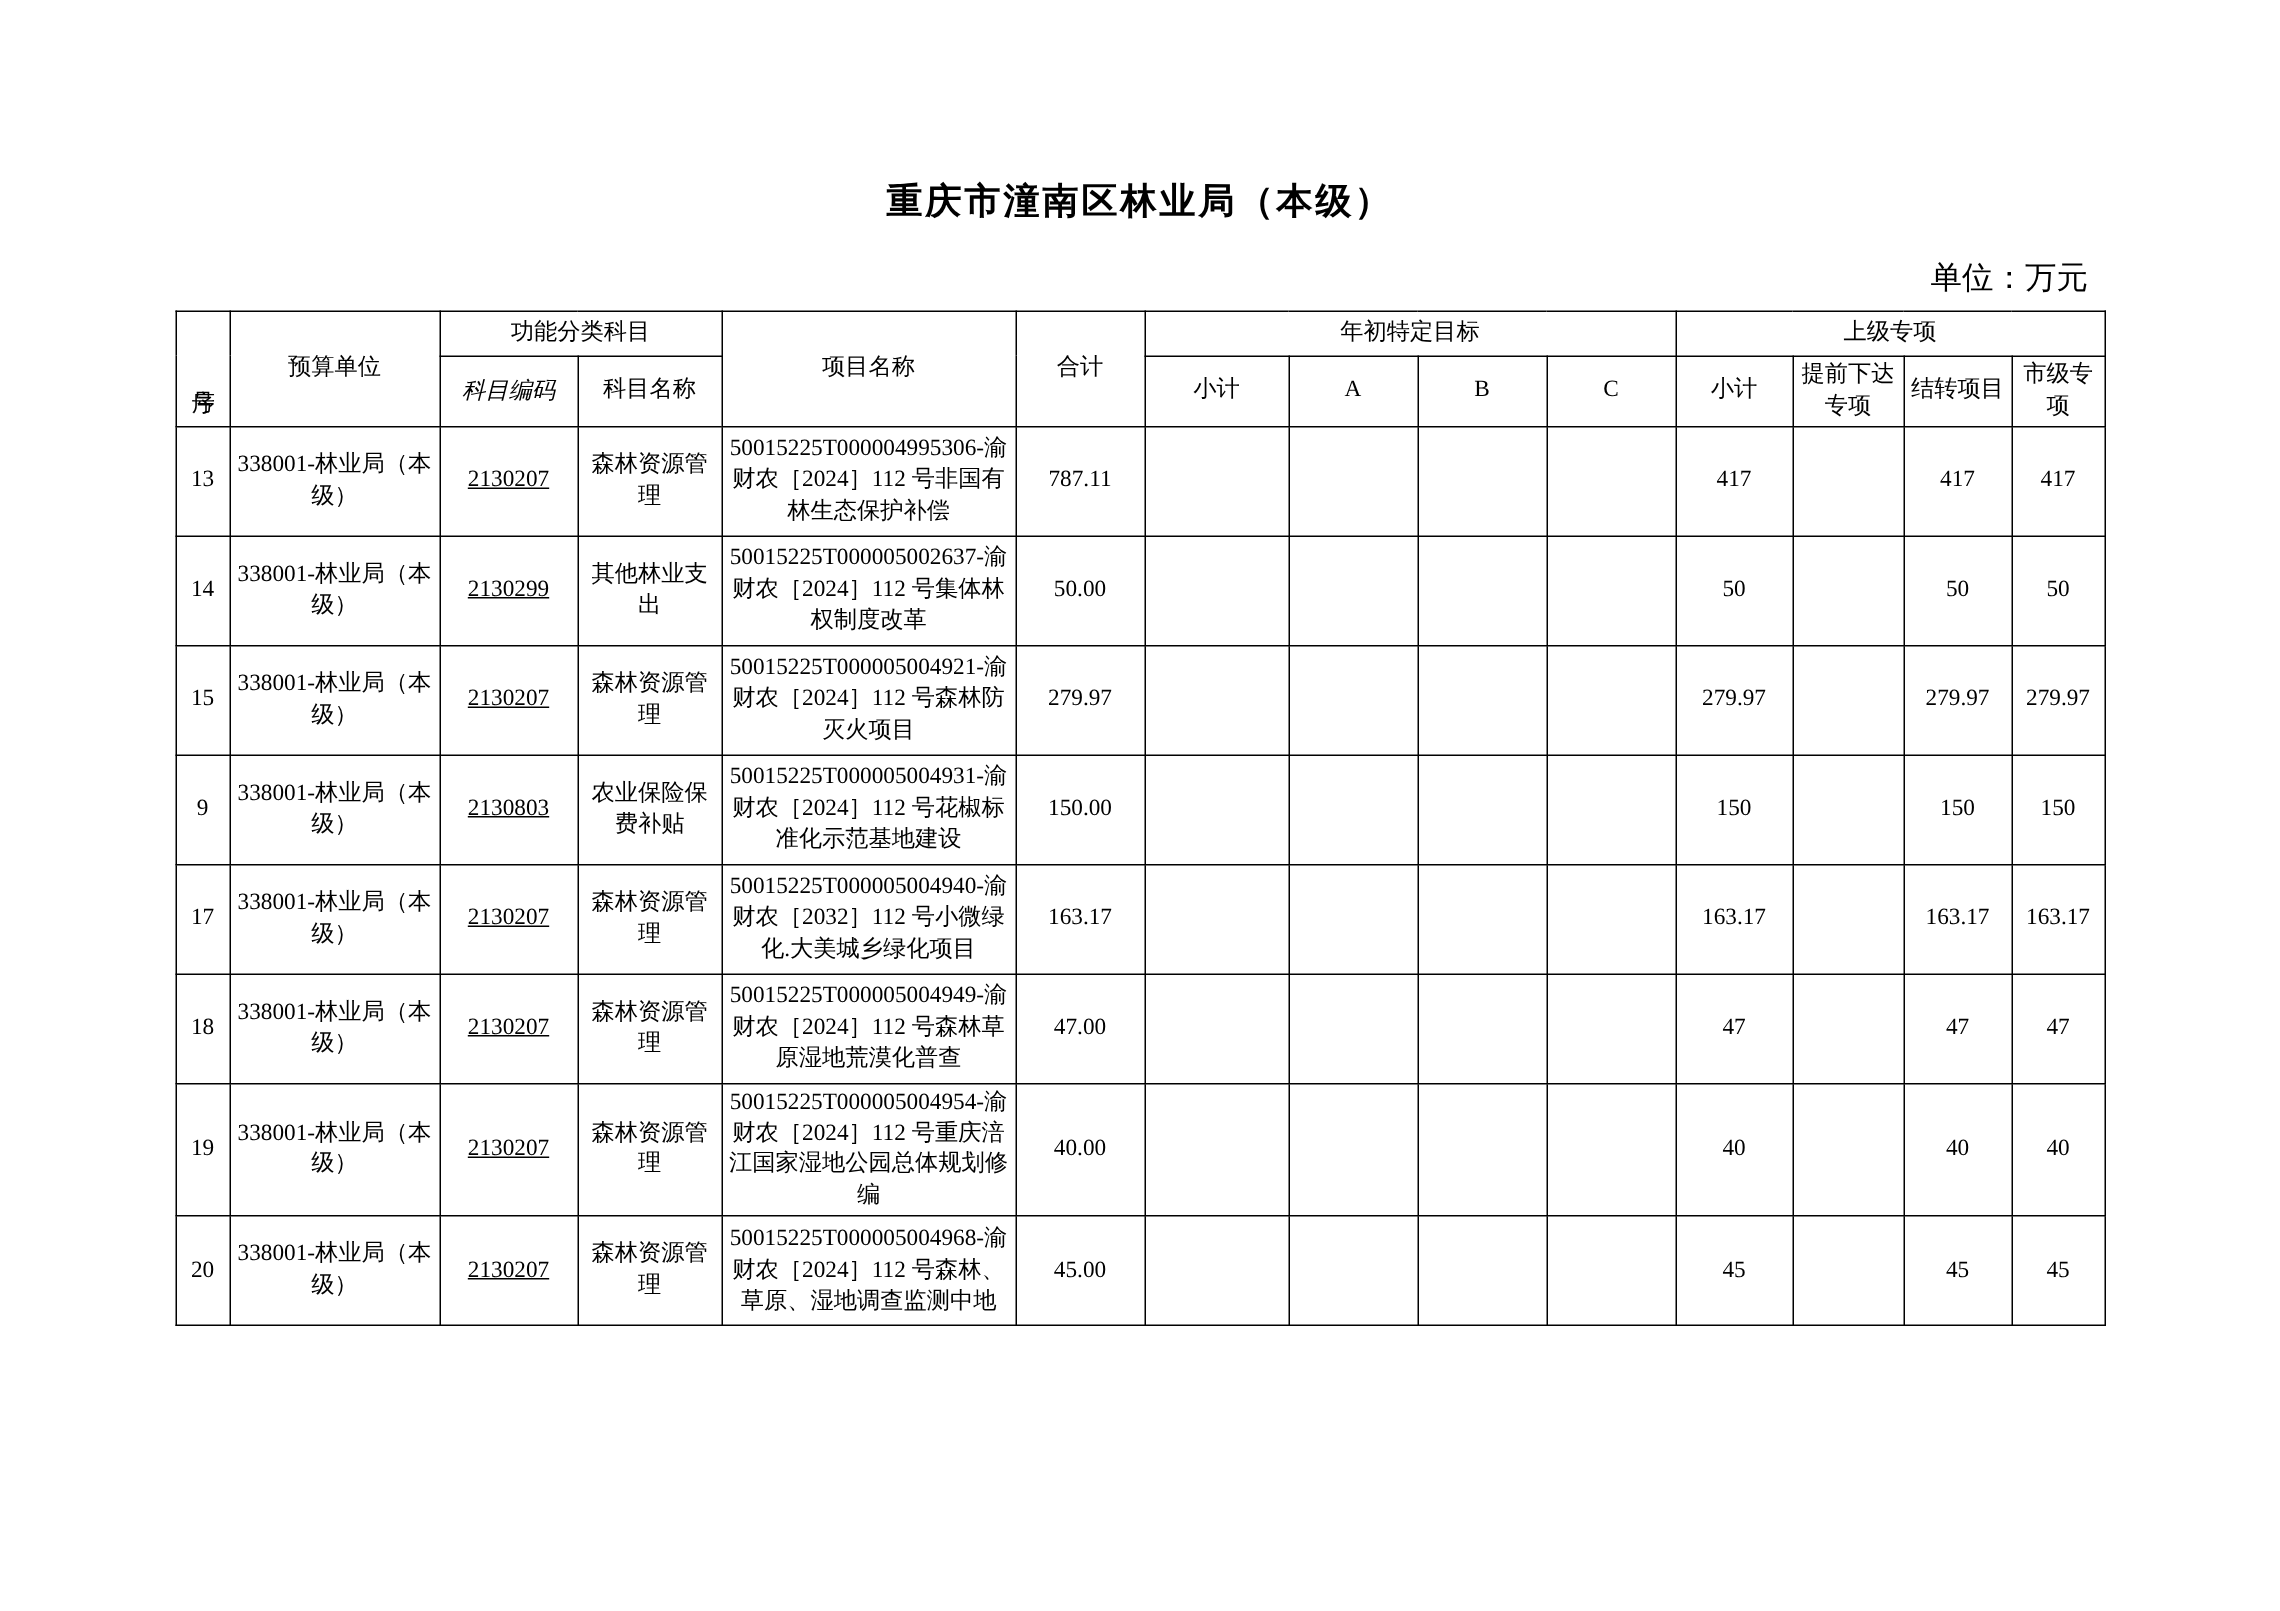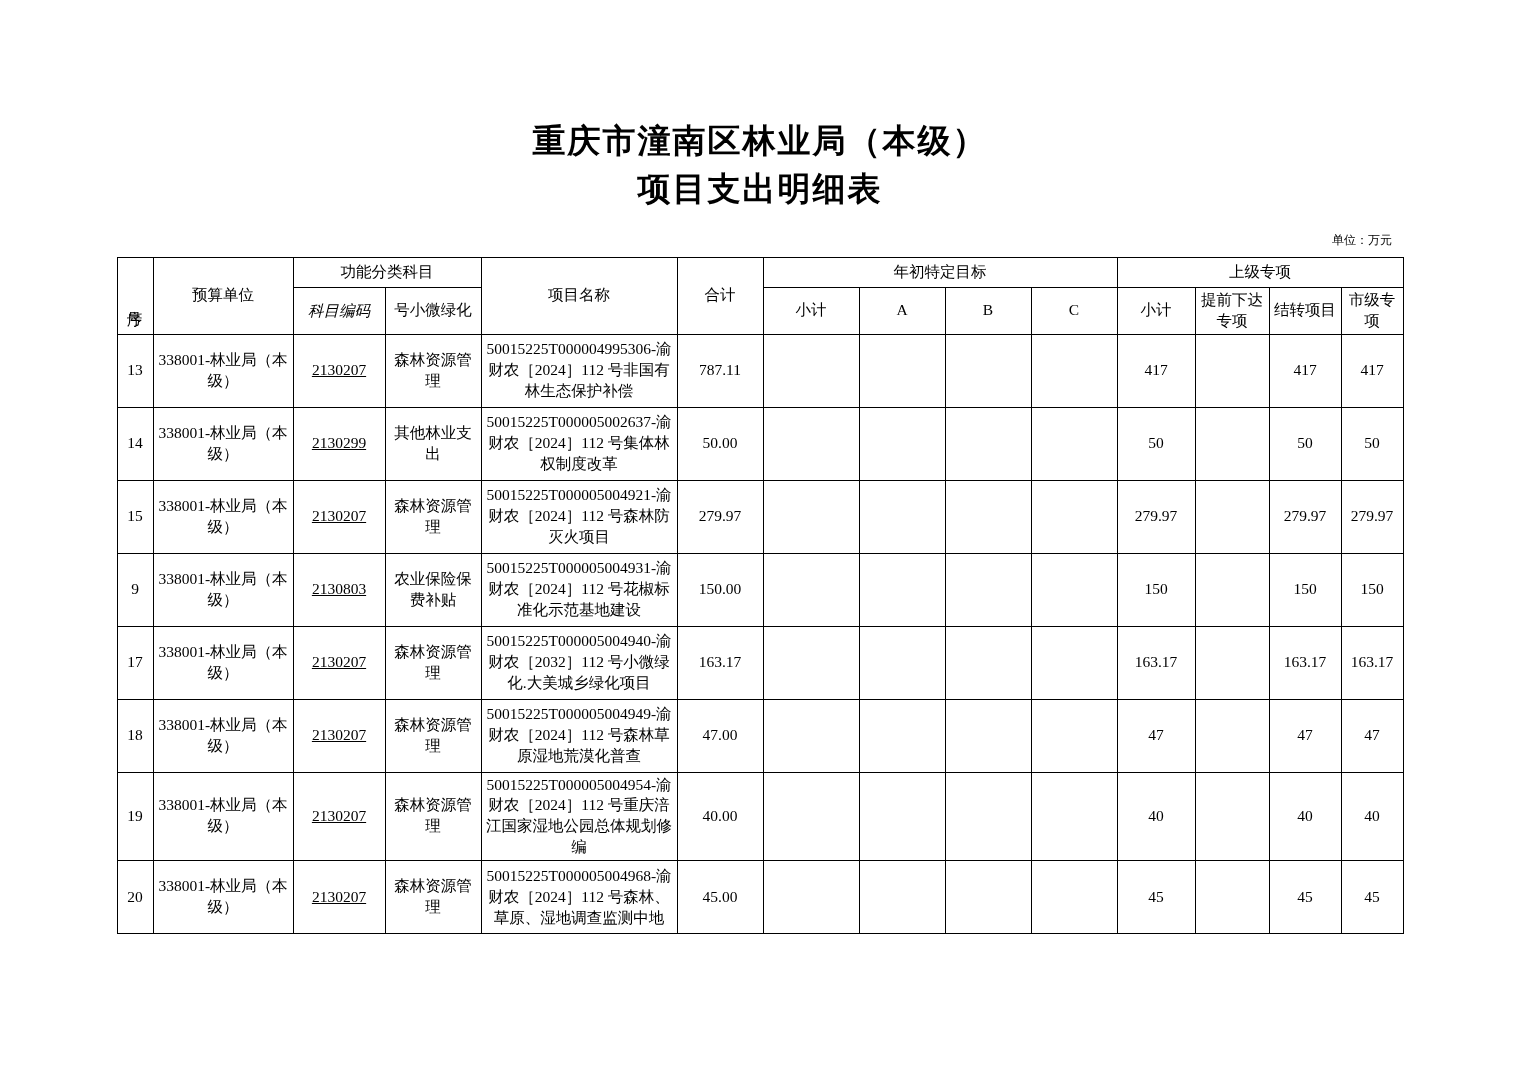--- a/index.html
+++ b/index.html
@@ -20,29 +20,30 @@
     height: 1074px;
     box-sizing: border-box;
     padding: 0;
     position: relative;
   }
   .title-block {
     text-align: center;
     margin-top: 118px;
   }
   .title-line {
-    font-size: 33px;
+    font-size: 24px;
     font-weight: bold;
     letter-spacing: 2px;
     line-height: 1.45;
     font-family: "Liberation Serif", "DejaVu Serif", serif;
+    margin-top: 12px;
   }
   .unit-line {
     text-align: right;
-    font-size: 12px;
+    font-size: 21px;
     margin-top: 18px;
     padding-right: 128px;
   }
   table.budget {
     border-collapse: collapse;
     margin: 8px auto 0 auto;
     width: 1262px;
     table-layout: fixed;
   }
   table.budget th, table.budget td {
@@ -112,21 +113,20 @@
     font-style: italic;
   }
 </style>
 </head>
 <body>
 
 <div class="page">
 
   <div class="title-block">
     <div class="title-line">重庆市潼南区林业局（本级）</div>
-    <div class="title-line">项目支出明细表</div>
   </div>
 
   <div class="unit-line">单位：万元</div>
 
   <table class="budget">
     <colgroup>
       <col class="col-seq">
         <col class="col-unit">
         <col class="col-code">
         <col class="col-codename">
@@ -148,21 +148,21 @@
         <th colspan="2">功能分类科目</th>
         <th rowspan="2">项目名称</th>
         <th rowspan="2">合计</th>
         <th colspan="4">年初特定目标</th>
         <th colspan="4">上级专项</th>
       </tr>
       <tr class="hdr-tall">
         <th>
             <span class="stack">科目编码</span>
           </th>
-        <th>号小微绿化</th>
+        <th>科目名称</th>
         <th>小计</th>
         <th>A</th>
         <th>B</th>
         <th>C</th>
         <th>小计</th>
         <th>提前下达专项</th>
         <th>结转项目</th>
         <th>市级专项</th>
       </tr>
     </thead>

